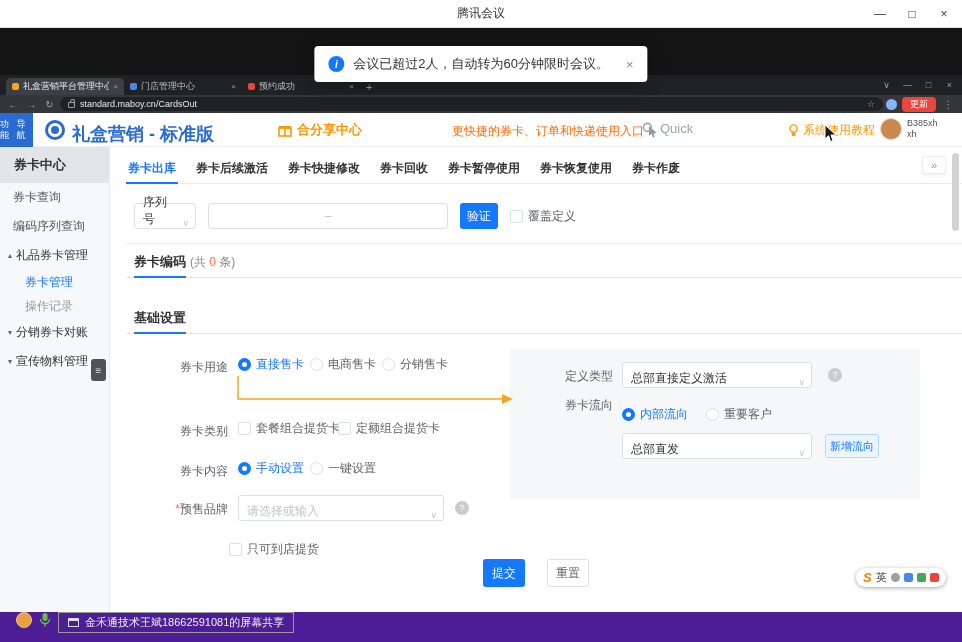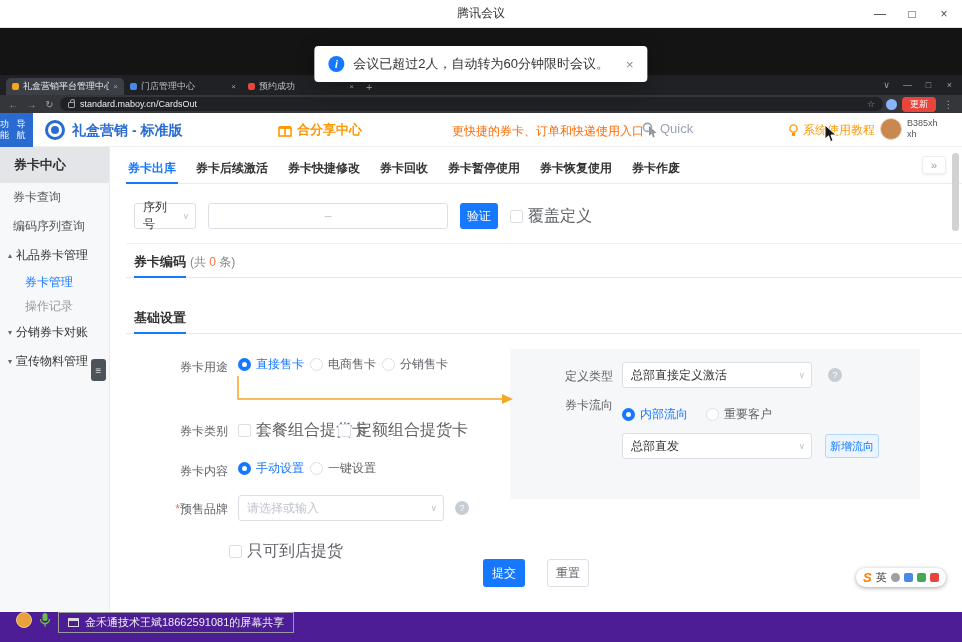--- a/index.html
+++ b/index.html
@@ -45,21 +45,21 @@
   .profile-dot { width:11px; height:11px; border-radius:50%; background:#8ab4f8; }
   .update-chip { background:#e8453c; color:#fff; font-size:9px; padding:1px 8px; border-radius:4px; }
 
   
   .app { position:absolute; top:38px; left:0; right:0; bottom:0; background:#fff; }
   .appbar { position:absolute; top:0; left:0; right:0; height:34px; background:#fff; border-bottom:1px solid #f0f0f0; z-index:5; }
   .nav-toggle { position:absolute; left:0; top:0; width:33px; height:34px; background:#2a6bd2; color:#fff; font-size:9px; line-height:11px;
                 display:flex; flex-direction:row; align-items:center; justify-content:center; }
   .logo-ring { position:absolute; left:45px; top:7px; width:20px; height:20px; border-radius:50%; border:3px solid #2a6bd2; background:#fff; }
   .logo-ring:after { content:""; position:absolute; left:3px; top:3px; width:8px; height:8px; border-radius:50%; background:#2a6bd2; }
-  .brand { position:absolute; left:72px; top:9px; font-size:14px; font-weight:bold; color:#2a6bd2; }
+  .brand { position:absolute; left:72px; top:9px; font-size:18px; font-weight:bold; color:#2a6bd2; }
   .share-center { position:absolute; left:278px; top:8px; display:flex; align-items:center; gap:5px; color:#ff9800; font-weight:bold; font-size:13px; }
   .promo { position:absolute; left:452px; top:10px; display:flex; align-items:center; gap:4px; font-size:12px; color:#ff6a00; }
   .quick { position:absolute; left:642px; top:8px; display:flex; align-items:center; gap:5px; font-size:13px; color:#9aa3ae; }
   .tutorial { position:absolute; left:788px; top:9px; display:flex; align-items:center; gap:4px; font-size:12px; color:#ff9800; }
   .userbox { position:absolute; left:880px; top:5px; display:flex; align-items:center; gap:5px; }
   .avatar { width:22px; height:22px; border-radius:50%; background:#c98850; border:1px solid #e8d2b8; }
   .usernames { font-size:9px; color:#555; line-height:11px; }
 
   
   .app-body { position:absolute; top:34px; left:0; right:0; bottom:0; display:flex; }
@@ -77,30 +77,30 @@
   .content { flex:1; position:relative; background:#fff; overflow:hidden; }
   .ct-tabs { position:absolute; top:6px; left:16px; height:30px; display:flex; gap:16px; z-index:2; }
   .ct-tab { position:relative; display:flex; align-items:center; font-size:12px; font-weight:600; color:#333; padding:0 2px; }
   .ct-tab.active { color:#1677ff; }
   .ct-tab.active:after { content:""; position:absolute; left:0; right:0; bottom:-1px; height:2px; background:#1677ff; }
   .tabs-hr { position:absolute; top:36px; left:16px; right:0; height:1px; background:#ebebeb; }
   .collapse { position:absolute; top:9px; right:16px; width:24px; height:18px; display:flex; align-items:center; justify-content:center;
               background:#fff; border:1px solid #eee; border-radius:3px; box-shadow:0 1px 3px rgba(0,0,0,.08); color:#999; font-size:11px; }
   .hr { position:absolute; left:16px; right:0; height:1px; background:#f0f0f0; }
 
-  .select { height:26px; border:1px solid #dcdfe6; border-radius:3px; background:#fff; display:flex; align-items:center;
+  .select { height:26px; border:1px solid #dcdfe6; border-radius:3px; background:#fff; display:flex; align-items:flex-end;
             padding:0 20px 0 8px; font-size:12px; color:#333; position:relative; }
   .chev { position:absolute; right:6px; color:#c0c4cc; font-size:9px; }
   .placeholder { color:#c0c4cc; }
   .range-input { height:26px; border:1px solid #dcdfe6; border-radius:3px; background:#fff; display:flex; align-items:center; justify-content:center;
                  font-size:12px; color:#c0c4cc; }
   .btn-primary { background:#1677ff; color:#fff; border-radius:3px; font-size:12px; display:flex; align-items:center; justify-content:center; border:none; }
   .btn-plain { background:#fff; border:1px solid #dcdfe6; color:#606266; border-radius:3px; font-size:12px; display:flex; align-items:center; justify-content:center; }
   .btn-light { background:#ecf5ff; border:1px solid #b3d8ff; color:#1677ff; border-radius:3px; font-size:11px; display:flex; align-items:center; justify-content:center; }
-  .checkbox { display:inline-flex; align-items:center; gap:5px; font-size:16px; color:#606266; }
+  .checkbox { display:inline-flex; align-items:center; gap:5px; font-size:12px; color:#606266; }
   .cbox { width:13px; height:13px; border:1px solid #dcdfe6; border-radius:2px; background:#fff; flex:none; }
   .radio { display:inline-flex; align-items:center; gap:5px; font-size:12px; color:#606266; }
   .rdot { width:13px; height:13px; border-radius:50%; border:1px solid #dcdfe6; background:#fff; flex:none; }
   .radio.checked .rdot { border:4px solid #1677ff; }
   .radio.checked { color:#1677ff; }
   .sec-title { position:absolute; left:24px; font-size:13px; font-weight:bold; color:#333; }
   .blue-underline { position:absolute; left:24px; width:52px; height:2px; background:#1677ff; z-index:2; }
   .count-wrap { font-size:12px; font-weight:normal; color:#888; margin-left:4px; }
   .count-num { color:#ff7043; }
   .help-icon { width:14px; height:14px; border-radius:50%; background:#c8cdd4; color:#fff; font-size:9px; display:flex; align-items:center; justify-content:center; flex:none; }

